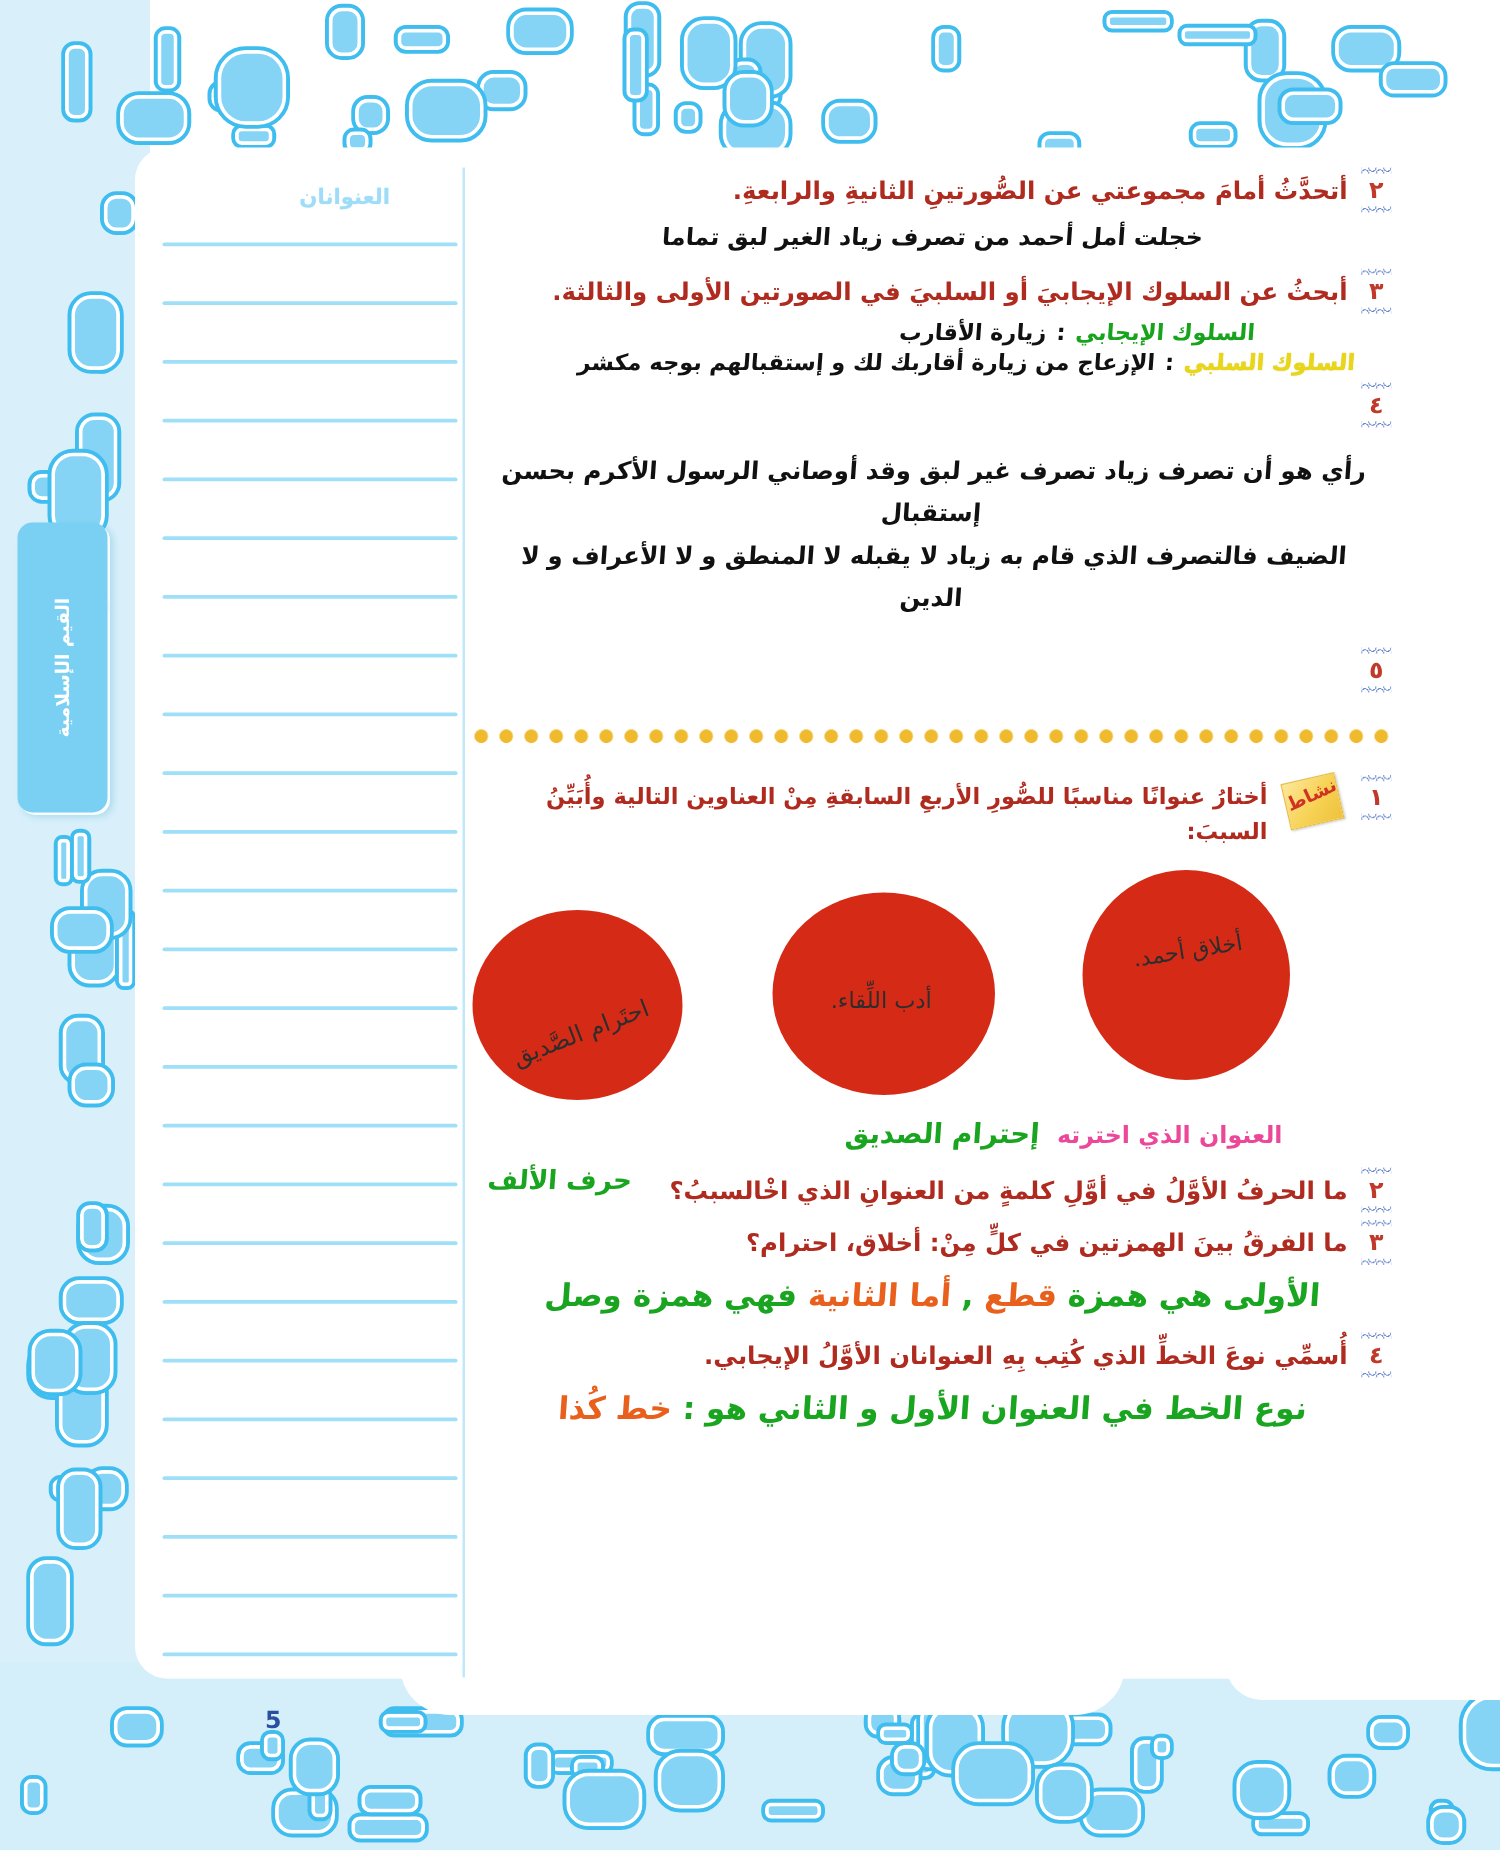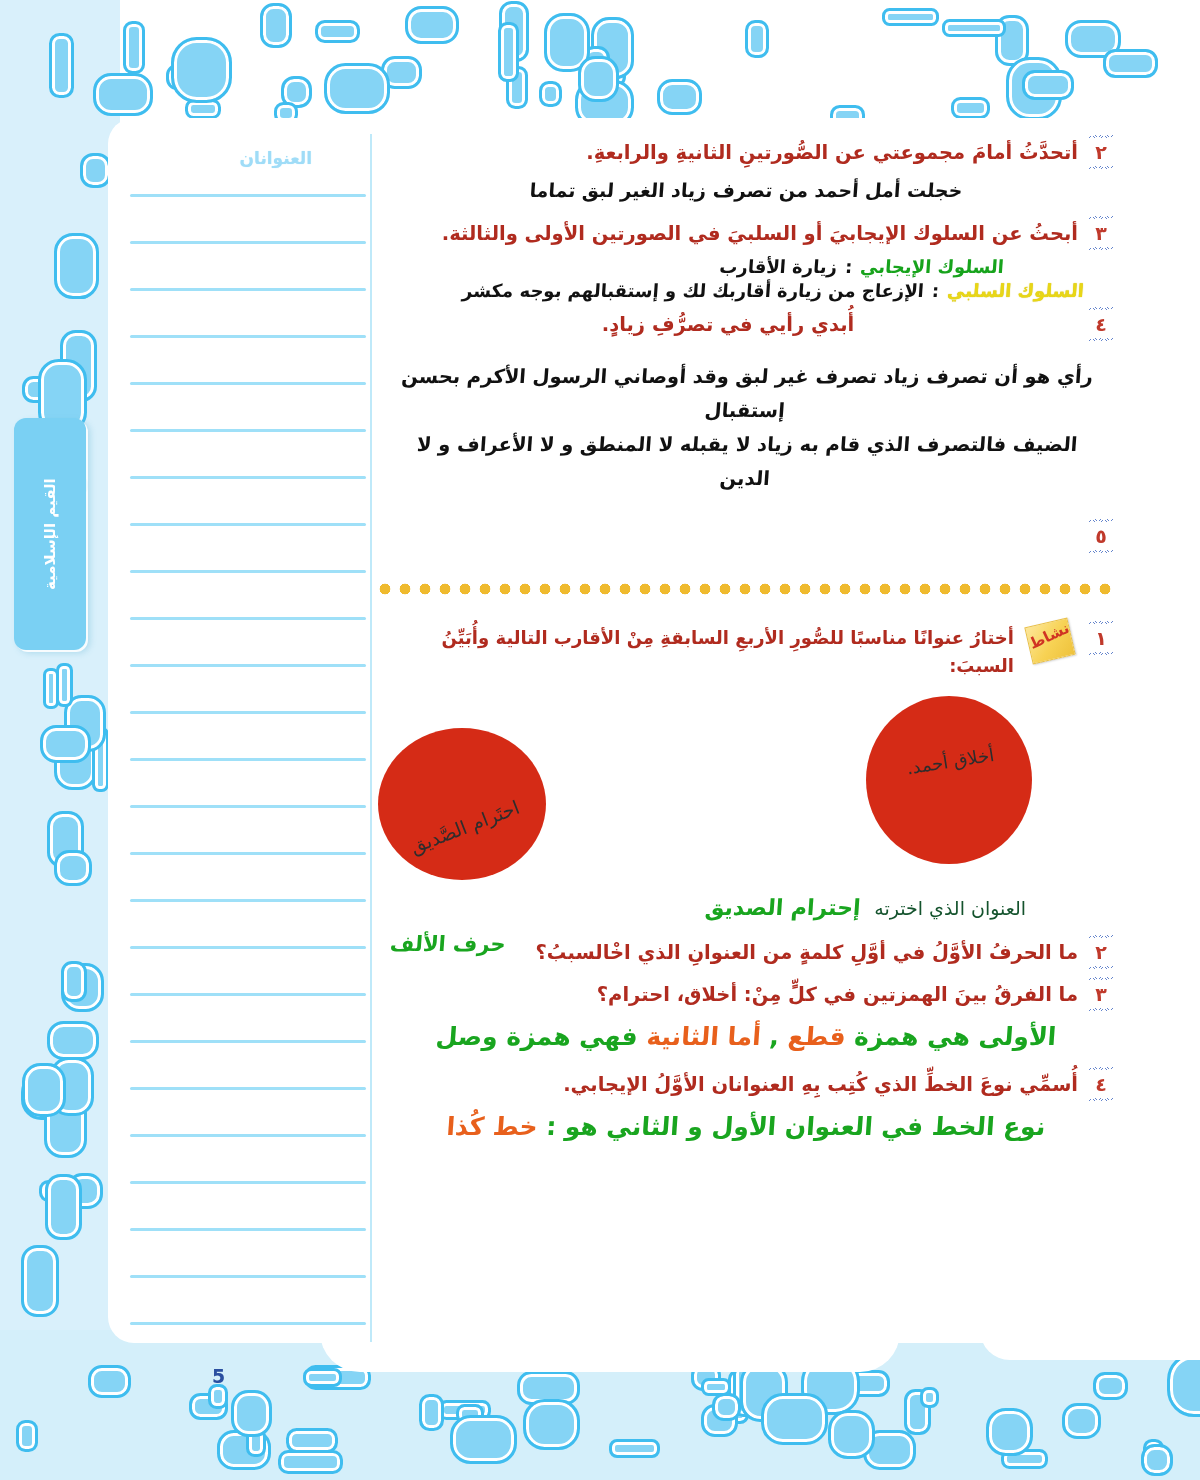--- a/index.html
+++ b/index.html
@@ -283,23 +283,23 @@
   .chosen-line {
     display: flex;
     align-items: baseline;
     justify-content: flex-start;
     gap: 14px;
     padding-right: 88px;
     margin-top: 4px;
     margin-bottom: 12px;
   }
   .chosen-label {
-    color: #14532d;
+    color: #ec4899;
     font-size: 19px;
-    font-weight: 400;
+    font-weight: 700;
   }
   .chosen-value {
     color: #19a51f;
     font-size: 22px;
     font-weight: bold;
     transform: skewX(-4deg);
   }
 
   .inline-answer {
     color: #19a51f;
@@ -507,47 +507,49 @@
       <span class="body">زيارة الأقارب</span>
     </div>
     <div class="sub-line" style="padding-right:30px">
       <span class="lbl-yellow">السلوك السلبي</span>
       <span class="body">:</span>
       <span class="body">الإزعاج من زيارة أقاربك لك و إستقبالهم بوجه مكشر</span>
     </div>
 
     <div class="q-row">
       <div class="q-num">٤</div>
-      <div class="q-text center">أُبدي رأيي في تصرُّفِ زيادٍ.</div>
     </div>
     <div style="height:14px"></div>
     <div class="para-hand">رأي هو أن تصرف زياد تصرف غير لبق وقد أوصاني الرسول الأكرم بحسن إستقبال</div>
     <div class="para-hand">الضيف فالتصرف الذي قام به زياد لا يقبله لا المنطق و لا الأعراف و لا الدين</div>
 
     <div class="q-row" style="margin-top:20px">
       <div class="q-num">٥</div>
     </div>
 
     <div class="gold-divider"></div>
 
     <div class="q-row">
       <div class="q-num">١</div>
       <div class="sticky-note">
         <div class="sticky-under2"></div>
         <div class="sticky-under1"></div>
         <div class="sticky-paper"></div>
         <div class="sticky-word">نشاط</div>
       </div>
-      <div class="q-text" style="font-size:18px">أختارُ عنوانًا مناسبًا للصُّورِ الأربعِ السابقةِ مِنْ الأقارب التالية وأُبَيِّنُ السببَ:</div>
+      <div class="q-text" style="font-size:18px">أختارُ عنوانًا مناسبًا للصُّورِ الأربعِ السابقةِ مِنْ العناوين التالية وأُبَيِّنُ السببَ:</div>
     </div>
 
     <div class="ellipse-zone">
       <div class="ellipse e1">
         <span class="etext">احتَرام الصَّديق</span>
       </div>
+      <div class="ellipse e2">
+        <span class="etext">أدب اللِّقاء.</span>
+      </div>
       <div class="ellipse e3">
         <span class="etext">أخلاق أحمد.</span>
       </div>
     </div>
 
     <div class="chosen-line">
       <span class="chosen-label">العنوان الذي اخترته</span>
       <span class="chosen-value">إحترام الصديق</span>
     </div>
 

